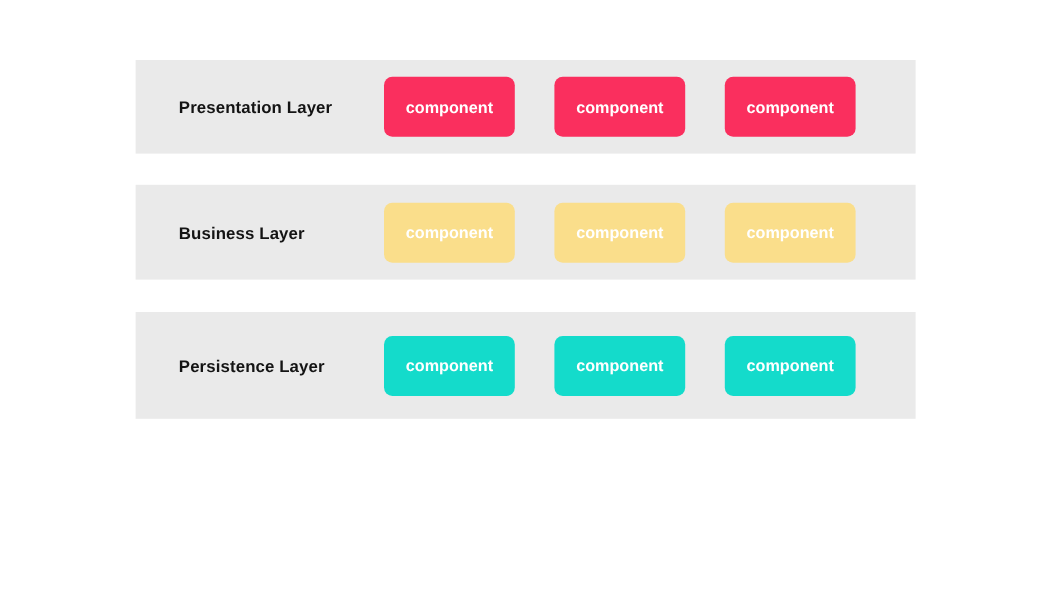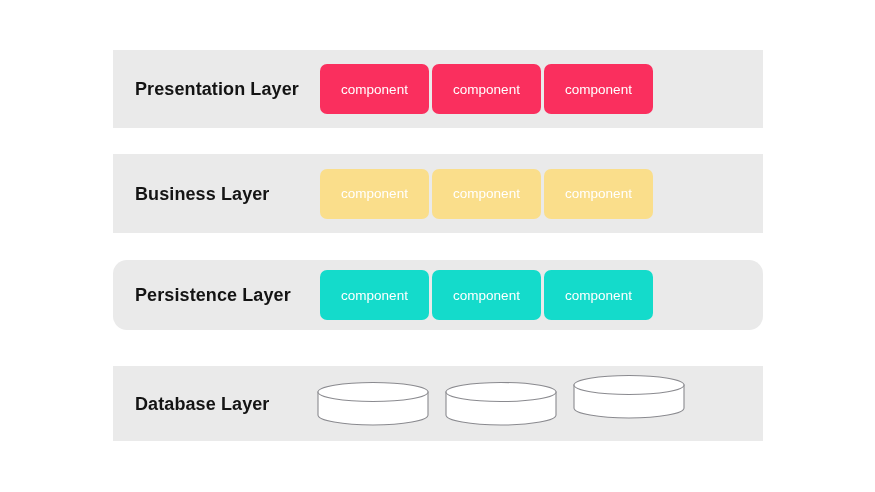--- a/index.html
+++ b/index.html
@@ -24,37 +24,38 @@
   .layer-band {
     position: absolute;
     left: 113px;
     width: 650px;
     background: #eaeaea;
     box-sizing: border-box;
   }
 
   .layer-label {
     position: absolute;
-    left: 22px;
+    left: 36px;
     top: 50%;
     transform: translateY(-50%);
-    font-size: 18px;
+    font-size: 14px;
     font-weight: bold;
     color: #141414;
     letter-spacing: 0.1px;
     white-space: nowrap;
   }
 
   .component-row {
     position: absolute;
     left: 207px;
     top: 50%;
     transform: translateY(-50%);
     display: flex;
-    gap: 3px;
+    gap: 33px;
+    font-weight: bold;
   }
 
   .component-box {
     width: 109px;
     height: 50px;
     border-radius: 7px;
     display: flex;
     align-items: center;
     justify-content: center;
     font-size: 13.5px;
@@ -114,56 +115,29 @@
       </div>
       <div class="component-box" style="background:#fade8b;">
         <span>component</span>
       </div>
       <div class="component-box" style="background:#fade8b;">
         <span>component</span>
       </div>
     </div>
   </div>
 
-  <div class="layer-band" id="band-persistence" style="top:260px; height:70px;border-radius:14px;">
+  <div class="layer-band" id="band-persistence" style="top:260px; height:89px;">
     <div class="layer-label">Persistence Layer</div>
     <div class="component-row">
       <div class="component-box" style="background:#14dbcb;">
         <span>component</span>
       </div>
       <div class="component-box" style="background:#14dbcb;">
         <span>component</span>
       </div>
       <div class="component-box" style="background:#14dbcb;">
         <span>component</span>
       </div>
     </div>
   </div>
 
-  <div class="layer-band" id="band-database" style="top:366px; height:75px;">
-    <div class="layer-label">Database Layer</div>
-    <div class="cylinder-row">
-
-      <div class="cylinder">
-        <svg viewBox="0 0 112 45" preserveAspectRatio="none" aria-hidden="true">
-          <path d="M1,11 L1,34 A55,10 0 0 0 111,34 L111,11 Z" fill="#ffffff" stroke="#8a8a8f" stroke-width="1.1"></path>
-          <ellipse cx="56" cy="11" rx="55" ry="9.5" fill="#ffffff" stroke="#8a8a8f" stroke-width="1.1"></ellipse>
-        </svg>
-      </div>
-
-      <div class="cylinder">
-        <svg viewBox="0 0 112 45" preserveAspectRatio="none" aria-hidden="true">
-          <path d="M1,11 L1,34 A55,10 0 0 0 111,34 L111,11 Z" fill="#ffffff" stroke="#8a8a8f" stroke-width="1.1"></path>
-          <ellipse cx="56" cy="11" rx="55" ry="9.5" fill="#ffffff" stroke="#8a8a8f" stroke-width="1.1"></ellipse>
-        </svg>
-      </div>
-
-      <div class="cylinder raised">
-        <svg viewBox="0 0 112 45" preserveAspectRatio="none" aria-hidden="true">
-          <path d="M1,11 L1,34 A55,10 0 0 0 111,34 L111,11 Z" fill="#ffffff" stroke="#8a8a8f" stroke-width="1.1"></path>
-          <ellipse cx="56" cy="11" rx="55" ry="9.5" fill="#ffffff" stroke="#8a8a8f" stroke-width="1.1"></ellipse>
-        </svg>
-      </div>
-
-    </div>
-  </div>
 
 </div>
 
 </body></html>

